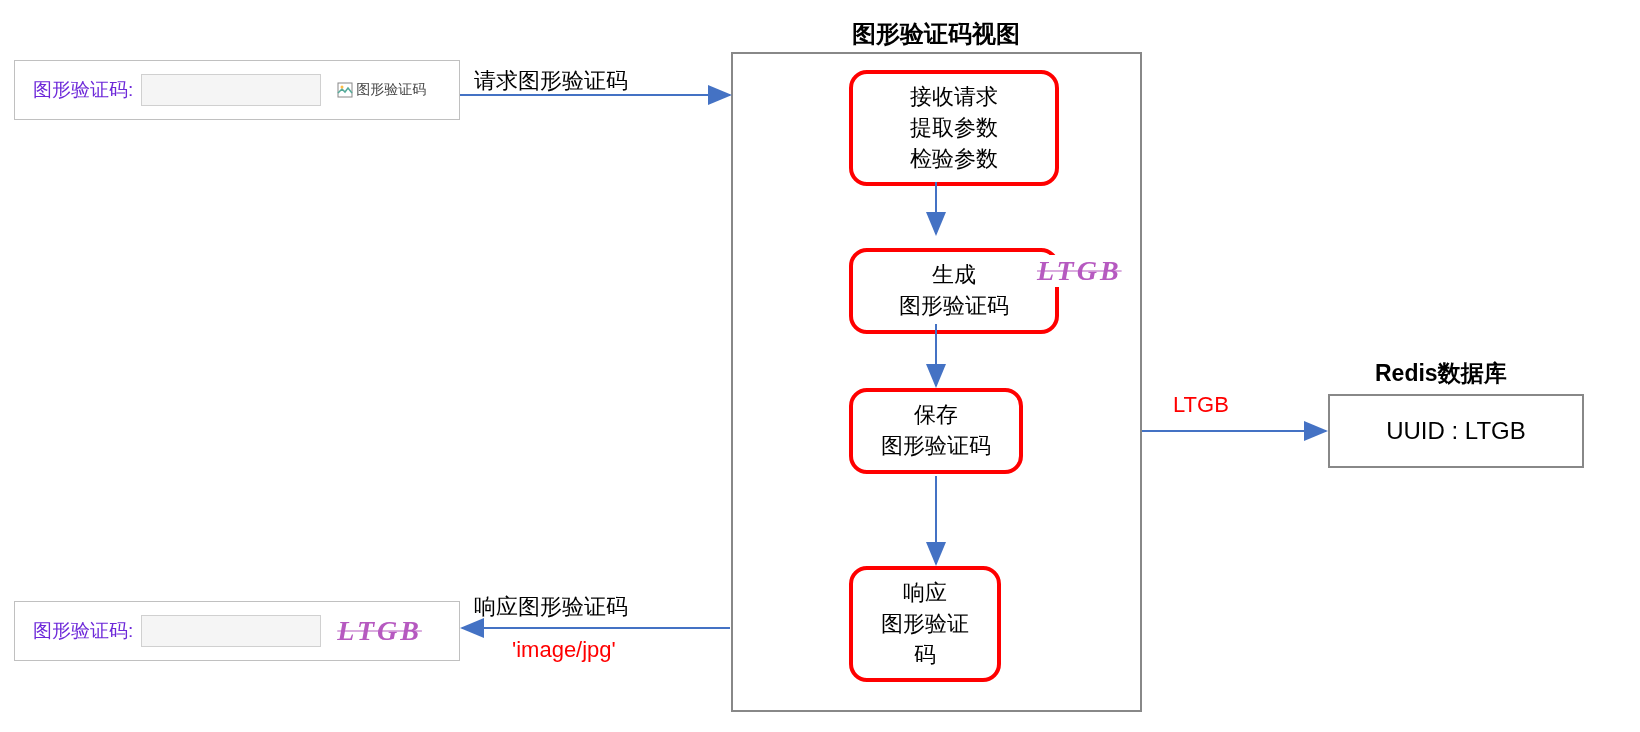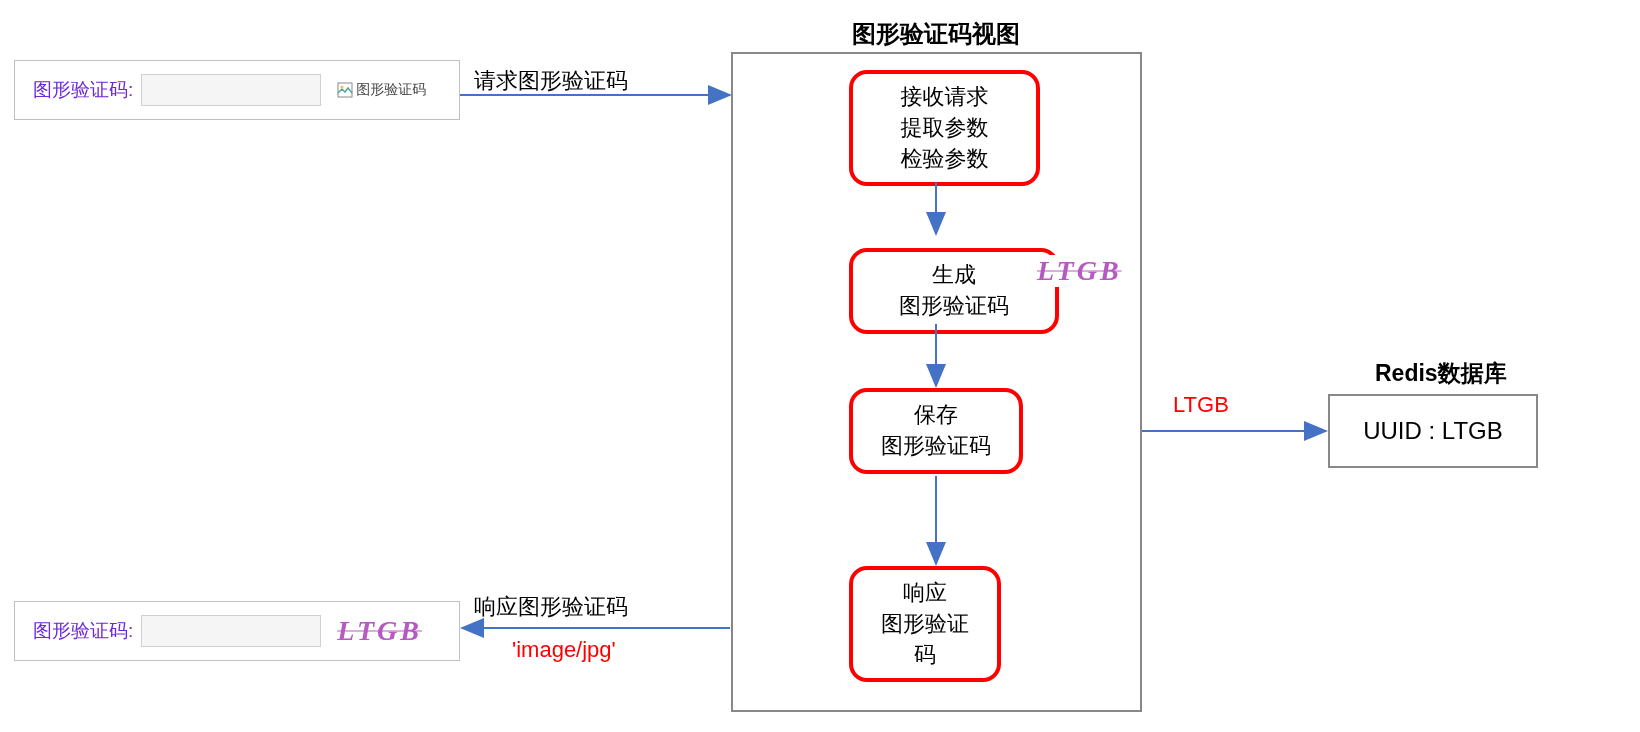--- a/index.html
+++ b/index.html
@@ -121,21 +121,21 @@
 <div class="form-panel" style="left:14px; top:601px; width:446px; height:60px;">
   <span class="form-label">图形验证码:</span>
   <div class="form-input"></div>
   <span class="captcha-img">LTGB</span>
 </div>
 
 <div class="main-title" style="left:852px; top:18px;">图形验证码视图</div>
 
 <div class="main-container" style="left:731px; top:52px; width:411px; height:660px;"></div>
 
-<div class="step-box" style="left:849px; top:70px; width:191px;">
+<div class="step-box" style="left:849px; top:70px; width:210px;">
   <div>接收请求</div>
   <div>提取参数</div>
   <div>检验参数</div>
 </div>
 
 <div class="step-box" style="left:849px; top:248px; width:210px;">
   <div>生成</div>
   <div>图形验证码</div>
 </div>
 
@@ -148,21 +148,21 @@
   <div>响应</div>
   <div>图形验证码</div>
 </div>
 
 <div class="captcha-float" style="left:1037px; top:255px;">
   <span class="captcha-img">LTGB</span>
 </div>
 
 <div class="main-title" style="left:1375px; top:358px; font-size:23px;">Redis数据库</div>
 
-<div class="redis-box" style="left:1328px; top:394px; width:210px; height:74px;">
+<div class="redis-box" style="left:1328px; top:394px; width:256px; height:74px;">
   <span>UUID : LTGB</span>
 </div>
 
 <div class="arrow-label" style="left:474px; top:66px;">请求图形验证码</div>
 <div class="arrow-label" style="left:474px; top:592px;">响应图形验证码</div>
 <div class="arrow-label red" style="left:512px; top:637px;">'image/jpg'</div>
 <div class="arrow-label red" style="left:1173px; top:392px;">LTGB</div>
 
 <svg class="arrow" style="left:0; top:0; width:1640px; height:732px; pointer-events:none;">
   <defs>

